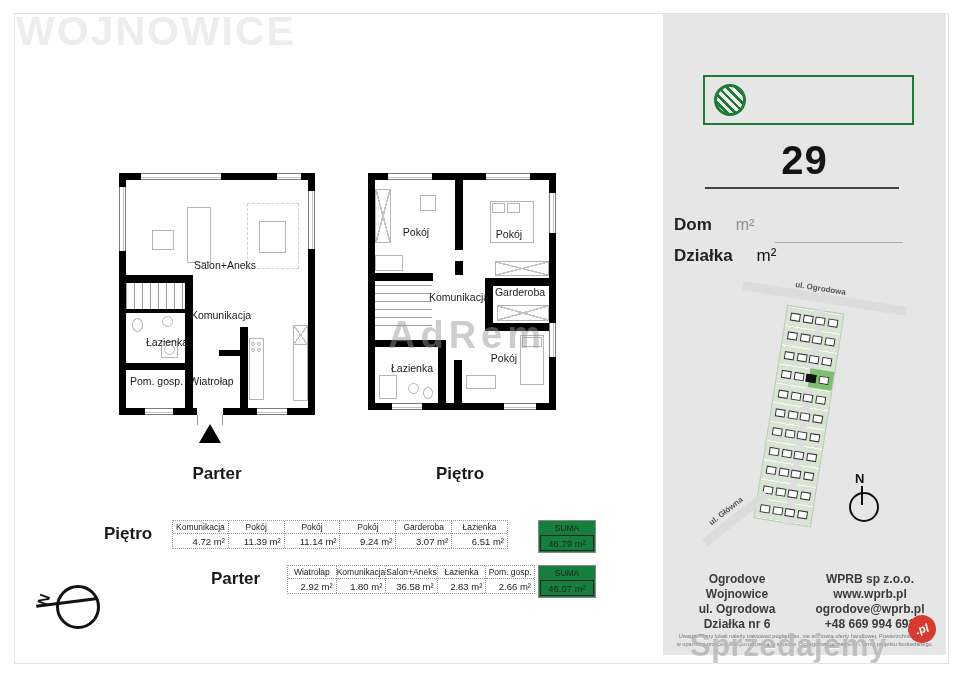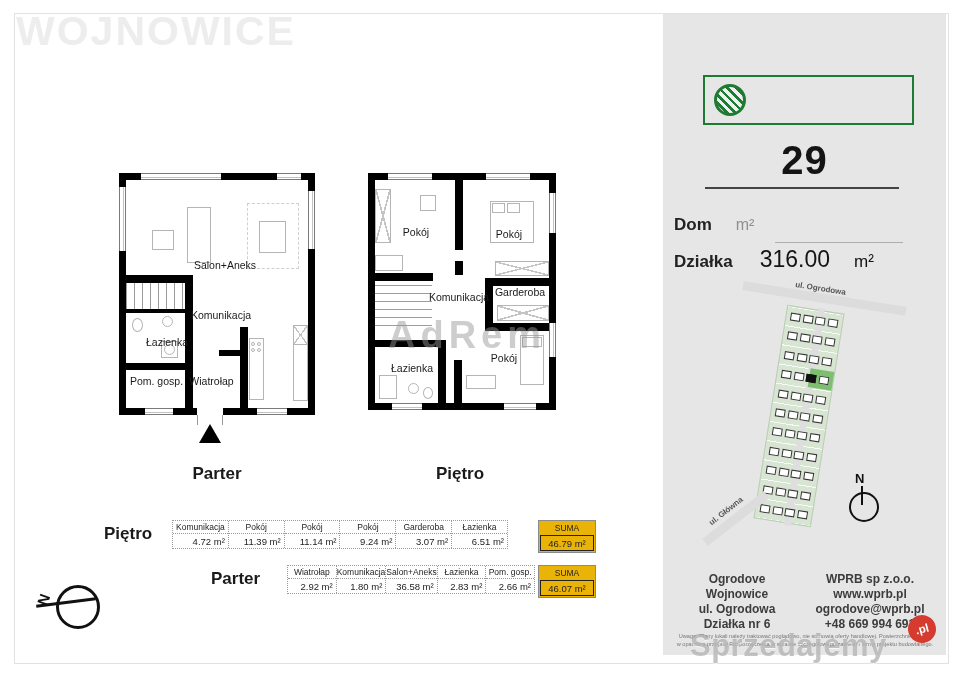--- a/index.html
+++ b/index.html
@@ -32,21 +32,21 @@
   .caption{position:absolute;font-size:17px;font-weight:700;color:#1a1a1a;text-align:center;z-index:2;}
   .jamb{position:absolute;width:1px;background:#999;}
   .tri-up{position:absolute;width:0;height:0;border-left:11px solid transparent;border-right:11px solid transparent;border-bottom:19px solid #000;}
   
   .floor-label{position:absolute;font-size:17px;font-weight:700;color:#1a1a1a;z-index:2;}
   .atable{position:absolute;display:flex;border:1px dotted #9a9a9a;background:#fff;z-index:2;}
   .acell{flex:1;border-right:1px dotted #9a9a9a;}
   .acell:last-child{border-right:none;}
   .ahead{font-size:8.5px;color:#222;text-align:center;border-bottom:1px dotted #9a9a9a;padding:1px 0;white-space:nowrap;overflow:hidden;}
   .aval{font-size:9.5px;color:#222;text-align:right;padding:1.5px 3px 1.5px 0;white-space:nowrap;}
-  .suma{position:absolute;width:56px;border:1px solid #8a8a8a;background:#eab308;z-index:2;}
+  .suma{position:absolute;width:56px;border:1px solid #8a8a8a;background:#15803d;z-index:2;}
   .suma-h{font-size:8.5px;color:#222;text-align:center;padding:1.5px 0;}
   .suma-v{border:1px solid #222;margin:1px;font-size:9.5px;color:#222;text-align:center;padding:1.5px 0;white-space:nowrap;}
   
   .cmp-circle{border-radius:50%;border:3.5px solid #111;background:transparent;}
   .cmp-line{background:#111;}
   
   .sidebar{left:663px;top:14px;width:283px;height:641px;background:#e6e6e6;z-index:3;}
   .logo-box{left:703px;top:75px;width:198px;height:46px;border:2px solid #1e7b33;display:flex;align-items:center;padding-left:9px;z-index:4;}
   .logo-o{width:32px;height:32px;border-radius:50%;border:3px solid #1e7b33;box-sizing:border-box;background:repeating-linear-gradient(45deg,#1e7b33 0 2.5px,#f0f0f0 2.5px 6px);}
   .logo-text{font-size:32px;color:#1e7b33;font-weight:500;letter-spacing:1px;margin-left:2px;line-height:1;padding-bottom:6px;}
@@ -267,21 +267,20 @@
 <div class="abs unit-number">29</div>
 <div class="abs unit-underline"></div>
 
 <div class="abs spec-row" style="top:215px;">
   <span class="spec-label">Dom</span>
   <span class="spec-unit" style="font-size:16px;color:#8f8f8f;">m²</span>
 </div>
 <div class="abs spec-sep"></div>
 <div class="abs spec-row" style="top:246px;">
   <span class="spec-label">Działka</span>
-  <span class="spec-value" style="font-size:23px;color:#141414;">316.00</span>
   <span class="spec-unit" style="font-size:17px;color:#141414;">m²</span>
 </div>
 
 <div class="abs street" style="left:742px;top:294px;width:165px;height:9px;transform:rotate(9deg);"></div>
 <div class="street-label" style="left:795px;top:284px;transform:rotate(9deg);">ul. Ogrodowa</div>
 
 <div class="abs map-strip">
   <div class="map-road"></div>
   <div class="map-highlight"></div>
   <div class="map-rows" id="map-plots">

